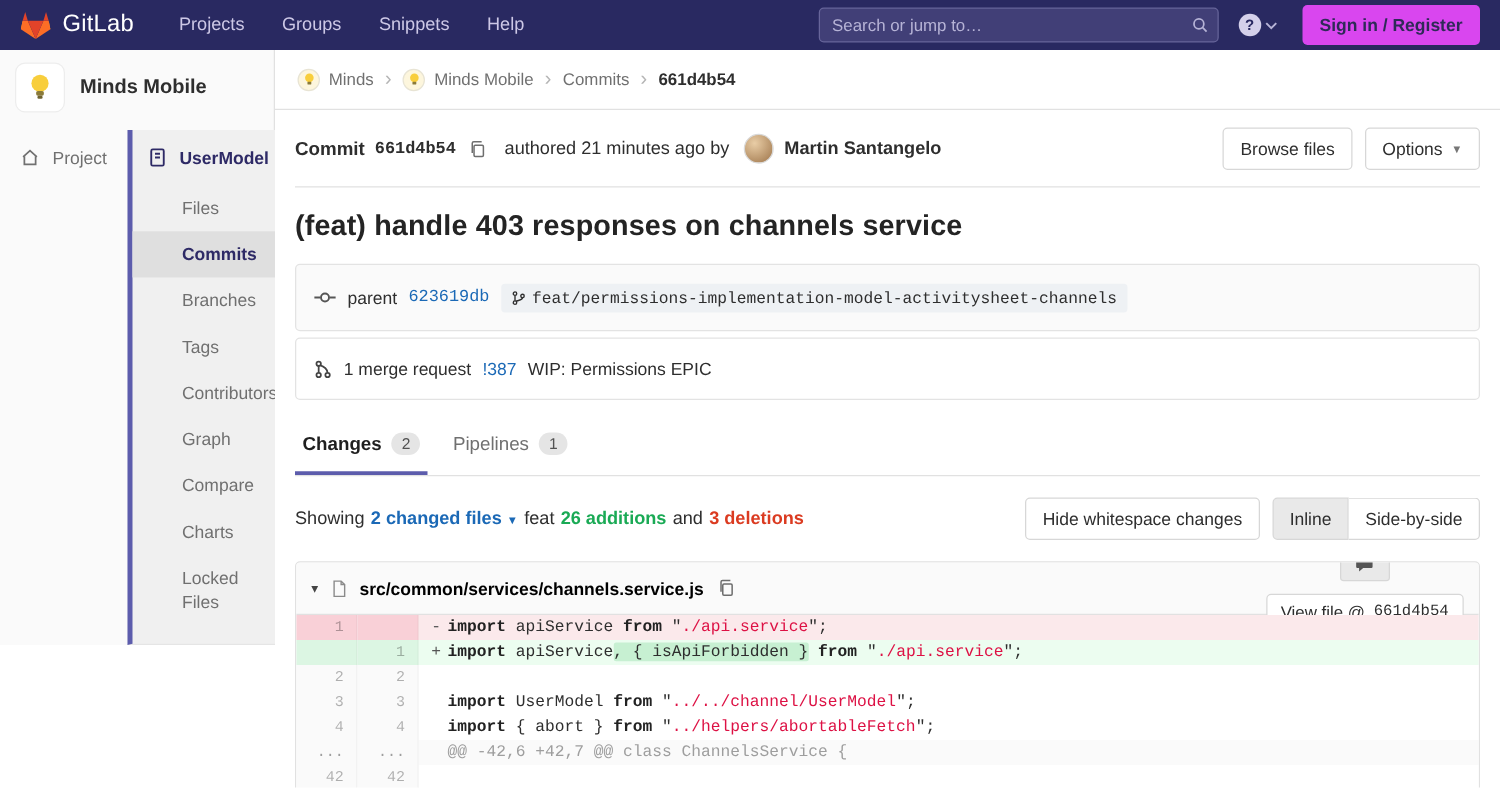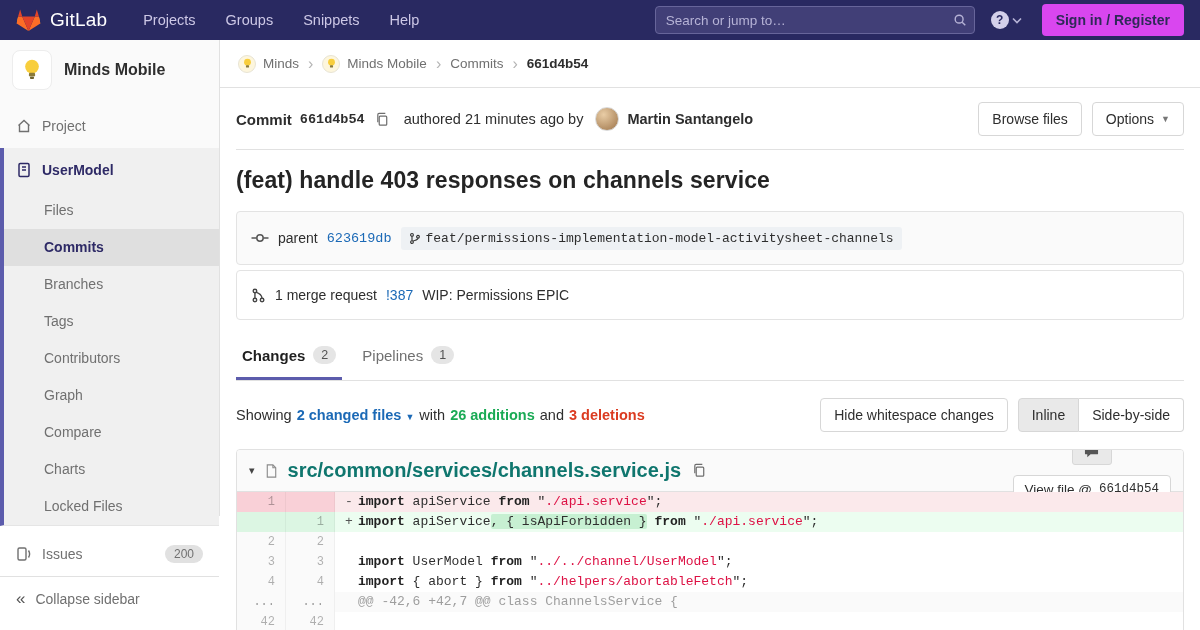--- a/index.html
+++ b/index.html
@@ -22,21 +22,21 @@
   .signin-btn { background:#d946ef; color:#2e2a57; font-weight:600; font-size:14px; border:none; border-radius:4px; padding:8px 14px; cursor:pointer; font-family:"Liberation Sans",sans-serif; }
 
   
   .shell { display:flex; height:476px; }
 
   
   .sidebar { width:220px; flex:none; background:#fafafa; border-right:1px solid #e1e1e1; display:flex; flex-direction:column; }
   .project-head { display:flex; align-items:center; gap:12px; padding:10px 12px 14px; }
   .project-avatar { width:40px; height:40px; border-radius:8px; background:#fff; border:1px solid #ededed; display:flex; align-items:center; justify-content:center; }
   .project-name { font-size:16px; font-weight:700; color:#2e2e2e; }
-  .side-nav { flex:1; display:flex; flex-direction:column; }
+  .side-nav { flex:1; display:flex; flex-direction:row; }
   .nav-item { display:flex; align-items:center; gap:10px; height:44px; padding:0 16px; font-size:14px; color:#707070; cursor:pointer; }
   .repo-section { background:#f0f0f0; border-left:4px solid #5c5cac; border-bottom:1px solid #e5e5e5; }
   .repo-section .nav-item { padding-left:12px; }
   .repo-head { color:#2e2a66 !important; font-weight:700; }
   .sub-item { display:block; padding:9px 16px 9px 40px; font-size:14px; color:#707070; cursor:pointer; line-height:19px; }
   .sub-item.active { background:#dfdfdf; color:#2e2a66; font-weight:700; }
   .issues-item { margin-top:6px; }
   .count-badge { margin-left:auto; background:#e1e1e1; color:#707070; border-radius:10px; font-size:12px; padding:2px 9px; }
   .collapse-row { margin-top:auto; border-top:1px solid #e1e1e1; height:44px; display:flex; align-items:center; gap:10px; padding:0 16px; font-size:14px; color:#707070; cursor:pointer; }
   .collapse-glyph { font-size:17px; color:#555; }
@@ -84,21 +84,21 @@
   .btn-group { display:flex; }
   .btn-group .btn { border-radius:0; border-left-width:0; }
   .btn-group .btn:first-child { border-radius:4px 0 0 4px; border-left-width:1px; }
   .btn-group .btn:last-child { border-radius:0 4px 4px 0; }
   .btn.seg-active { background:#e9e9e9; }
 
   
   .file-holder { border:1px solid #e1e1e1; border-radius:4px 4px 0 0; overflow:hidden; }
   .file-header { height:42px; background:#fafafa; border-bottom:1px solid #e1e1e1; display:flex; align-items:center; gap:9px; padding:0 12px; }
   .file-caret { font-size:11px; color:#444; cursor:pointer; }
-  .file-path { font-weight:700; font-size:20px; color:#0f766e; }
+  .file-path { font-weight:700; font-size:14px; color:#000000; }
   .file-actions { margin-left:auto; display:flex; gap:10px; align-items:center;flex-direction:column; }
   .comment-btn { background:#e9e9e9; border:1px solid #d7d7d7; border-radius:3px; width:40px; height:27px; display:flex; align-items:center; justify-content:center; cursor:pointer; }
   .view-file-btn { padding:6px 11px; font-size:13.5px; }
   .view-file-btn .mono { font-family:"Liberation Mono", monospace; font-size:12.5px; }
 
   .diff-table { font-family:"Liberation Mono", monospace; font-size:13px; }
   .diff-row { display:flex; height:20px; line-height:20px; white-space:pre; }
   .ln { width:49px; flex:none; text-align:right; padding-right:10px; color:rgba(0,0,0,.3); background:#fafafa; border-right:1px solid rgba(0,0,0,.045); cursor:pointer; font-size:12px; }
   .code { flex:1; padding-left:10px; background:#fff; overflow:hidden; }
   .sign { display:inline-block; width:13px; color:#555; }
@@ -311,21 +311,21 @@
         </div>
       </div>
 
       <div class="changes-bar">
         <span class="changes-text">
           <span>Showing</span>
           <span class="bold-blue">
             <span>2 changed files</span>
             <span class="caret" style="color:#1b69b6;">▼</span>
           </span>
-          <span>with</span>
+          <span>feat</span>
           <span class="bold-green">26 additions</span>
           <span>and</span>
           <span class="bold-red">3 deletions</span>
         </span>
         <div class="changes-actions">
           <button class="btn">Hide whitespace changes</button>
           <div class="btn-group">
             <button class="btn seg-active">Inline</button>
             <button class="btn">Side-by-side</button>
           </div>

